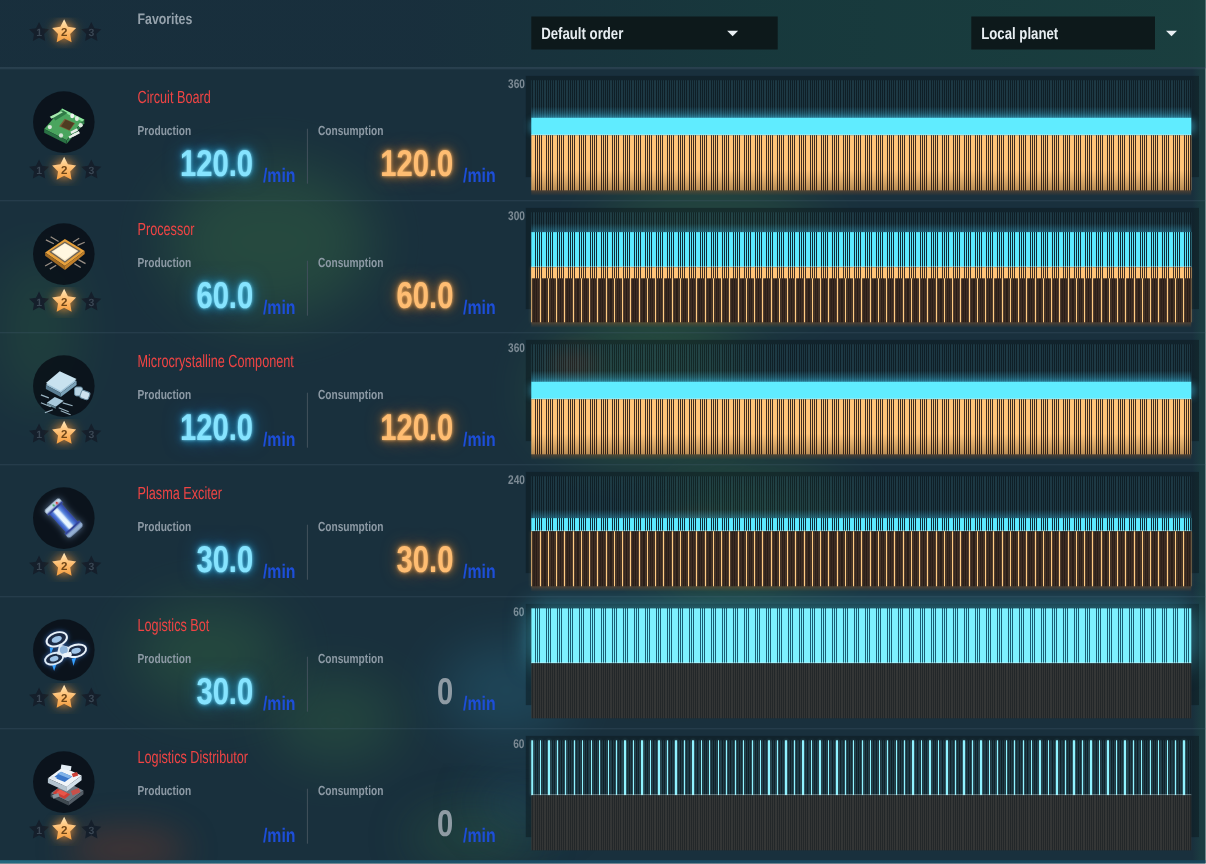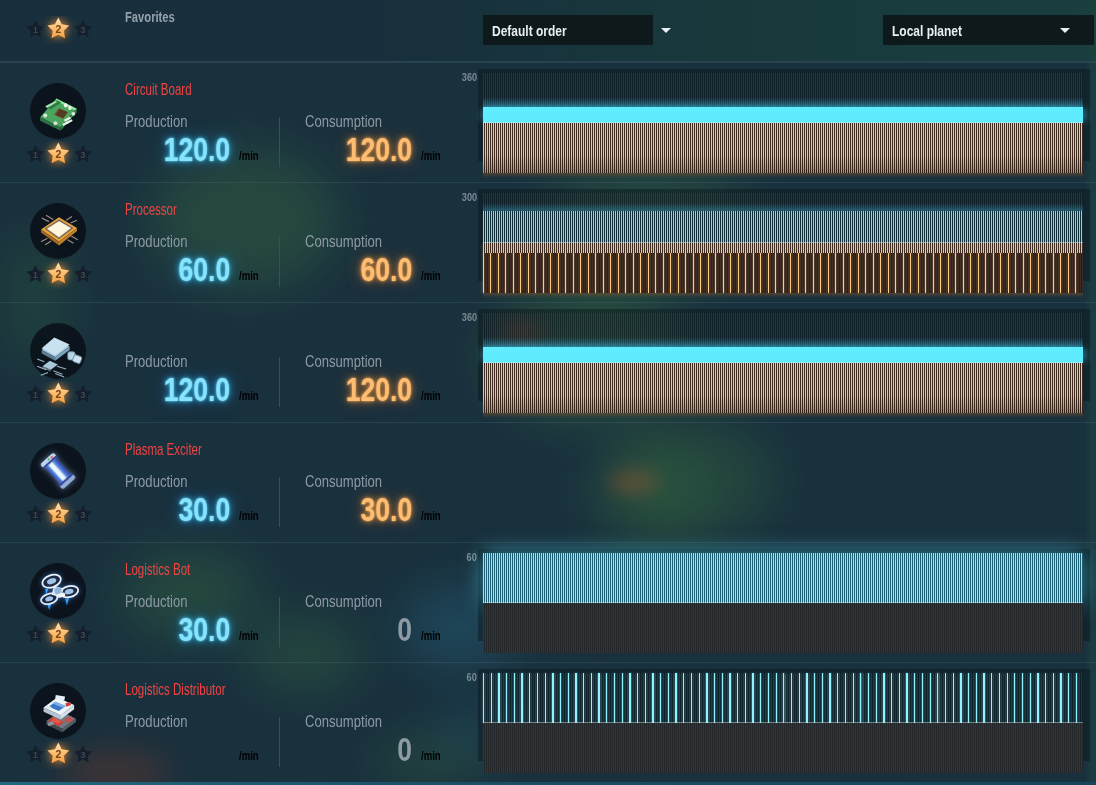--- a/index.html
+++ b/index.html
@@ -13,29 +13,29 @@
 #hdr .fav { position:absolute; left:125px; top:9px; font-size:14px; font-weight:bold; color:#95a2ac; }
 .dd { position:absolute; top:15px; height:30px; background:#0d191b; color:#e8eef2; font-size:15px; font-weight:bold; }
 .dd span.t { position:absolute; left:9px; top:7px; }
 .dd .car { position:absolute; top:13px; width:0; height:0; border-left:5px solid transparent; border-right:5px solid transparent; border-top:5px solid #e9eff3; }
 
 .row { position:absolute; left:0; width:1096px; height:120px; border-top:1px solid rgba(74,104,120,.32); }
 .circ { position:absolute; left:30px; top:20px; width:56px; height:56px; border-radius:50%; background:rgba(8,13,20,.8); }
 .stars { position:absolute; left:17px; top:78px; }
 .title { position:absolute; left:125px; top:19px; font-size:16px; font-weight:normal; color:#ef4444; line-height:1; }
 .title .cx { transform:scaleX(0.72); }
-.lab { position:absolute; top:50px; font-size:17px; font-weight:normal; color:#8d9aa5; line-height:1; }
+.lab { position:absolute; top:50px; font-size:12px; font-weight:bold; color:#8d9aa5; line-height:1; }
 .lab .cx { transform:scaleX(0.77); }
-.labp { left:125px; } .labc { left:305px; }
+.labp { left:125px; } .labc { left:289px; }
 .val { position:absolute; top:69px; width:230px; font-size:34px; font-weight:bold; text-align:right; line-height:1;
   color:#86e4ff; text-shadow:0 0 3px rgba(130,230,255,.9), 0 0 9px rgba(45,195,255,.85), 0 0 20px rgba(30,160,255,.5); }
 .val { left:0; }
 .valc { left:182px; color:#ffbd72; text-shadow:0 0 3px rgba(255,190,110,.9), 0 0 9px rgba(255,150,50,.8), 0 0 20px rgba(255,130,30,.45); }
 .valc.zero { color:#8f9ba4; text-shadow:none; }
-.pm { position:absolute; top:87px; font-size:12px; font-weight:bold; color:#000000; line-height:1;text-decoration:underline; }
+.pm { position:absolute; top:87px; font-size:18px; font-weight:bold; color:#1d4ed8; line-height:1;text-decoration:underline; }
 .pmp { left:239px; } .pmc { left:421px; }
 .divider { position:absolute; left:279px; top:54px; width:1px; height:50px; background:#3e4e59; }
 
 .chart { position:absolute; left:478px; top:6px; width:612px; height:92px; background:rgba(9,19,25,.45); }
 .axis { position:absolute; left:-45px; top:3px; width:44px; text-align:right; font-size:11.5px; font-weight:bold; color:#7c8a94; line-height:1; }
 .axis .cx { transform-origin:100% 50%; }
 .plot { position:absolute; left:5px; top:4px; width:600px; height:100px; }
 .uhalf { position:absolute; left:0; top:0; width:600px; height:50px; }
 .lhalf { position:absolute; left:0; top:50px; width:600px; height:50px; }
 .midl { position:absolute; left:0; top:49px; width:600px; height:1px; background:rgba(222,235,238,.45); }
@@ -93,25 +93,25 @@
         <polygon points="18.5,3.9 21.3,9.6 27.6,10.5 23.1,15.0 24.1,21.3 18.5,18.3 12.9,21.3 13.9,15.0 9.4,10.5 15.7,9.6" fill="#151f2b"></polygon>
         <text x="18.5" y="16.92" font-size="9.5" font-weight="bold" fill="#3a4754" text-anchor="middle" font-family="Liberation Sans">1</text>
         <polygon points="66.0,3.9 68.8,9.6 75.1,10.5 70.6,15.0 71.6,21.3 66.0,18.3 60.4,21.3 61.4,15.0 56.9,10.5 63.2,9.6" fill="#151f2b"></polygon>
         <text x="66" y="16.92" font-size="9.5" font-weight="bold" fill="#3a4754" text-anchor="middle" font-family="Liberation Sans">3</text>
         <g filter="url(#starglow)">
           <polygon points="41.3,1.5 44.7,8.3 52.2,9.4 46.8,14.8 48.1,22.3 41.3,18.8 34.5,22.3 35.8,14.8 30.4,9.4 37.9,8.3" fill="url(#stargrad)"></polygon>
           <text x="41.3" y="16.78" font-size="10.5" font-weight="bold" fill="#6e4418" text-anchor="middle" font-family="Liberation Sans">2</text>
         </g>
       </svg>
 <div class="fav"><span class="cx">Favorites</span></div>
-<div class="dd" style="left:483px;width:170px">
+<div class="dd" style="left:483px;width:224px">
         <span class="t cx">Default order</span>
         <div class="car" style="left:178px"></div>
       </div>
-<div class="dd" style="left:883px;width:211px">
+<div class="dd" style="left:883px;width:167px">
         <span class="t cx">Local planet</span>
         <div class="car" style="left:177px"></div>
       </div>
 </div>
 <div class="row" style="top:62px">
 <div class="circ"><svg width="56" height="56" viewBox="0 0 56 56">
 <g transform="translate(28,30) scale(0.85)">
 <polygon points="-2,-17 22,-5 3,17 -21,5" fill="#4aa55e"></polygon>
 <polygon points="-21,5 3,17 3,21 -21,9" fill="#2a7244"></polygon>
 <polygon points="3,17 22,-5 22,-1 3,21" fill="#35855０"></polygon>
@@ -252,20 +252,21 @@
 <svg class="stars" width="82" height="28" viewBox="0 0 82 28">
         <polygon points="18.5,3.9 21.3,9.6 27.6,10.5 23.1,15.0 24.1,21.3 18.5,18.3 12.9,21.3 13.9,15.0 9.4,10.5 15.7,9.6" fill="#151f2b"></polygon>
         <text x="18.5" y="16.92" font-size="9.5" font-weight="bold" fill="#3a4754" text-anchor="middle" font-family="Liberation Sans">1</text>
         <polygon points="66.0,3.9 68.8,9.6 75.1,10.5 70.6,15.0 71.6,21.3 66.0,18.3 60.4,21.3 61.4,15.0 56.9,10.5 63.2,9.6" fill="#151f2b"></polygon>
         <text x="66" y="16.92" font-size="9.5" font-weight="bold" fill="#3a4754" text-anchor="middle" font-family="Liberation Sans">3</text>
         <g filter="url(#starglow)">
           <polygon points="41.3,1.5 44.7,8.3 52.2,9.4 46.8,14.8 48.1,22.3 41.3,18.8 34.5,22.3 35.8,14.8 30.4,9.4 37.9,8.3" fill="url(#stargrad)"></polygon>
           <text x="41.3" y="16.78" font-size="10.5" font-weight="bold" fill="#6e4418" text-anchor="middle" font-family="Liberation Sans">2</text>
         </g>
       </svg>
+<div class="title"><span class="cx">Microcrystalline Component</span></div>
 <div class="lab labp"><span class="cx">Production</span></div>
 <div class="lab labc"><span class="cx">Consumption</span></div>
 <div class="val valp"><span class="cxr">120.0</span></div>
       <div class="pm pmp"><span class="cx">/min</span></div>
 <div class="val valc"><span class="cxr">120.0</span></div>
       <div class="pm pmc"><span class="cx">/min</span></div>
 <div class="divider"></div>
 <div class="chart">
         <div class="axis"><span class="cx">360</span></div>
         <div class="plot">
@@ -319,20 +320,37 @@
         </g>
       </svg>
 <div class="title"><span class="cx">Plasma Exciter</span></div>
 <div class="lab labp"><span class="cx">Production</span></div>
 <div class="lab labc"><span class="cx">Consumption</span></div>
 <div class="val valp"><span class="cxr">30.0</span></div>
       <div class="pm pmp"><span class="cx">/min</span></div>
 <div class="val valc"><span class="cxr">30.0</span></div>
       <div class="pm pmc"><span class="cx">/min</span></div>
 <div class="divider"></div>
+<div class="chart">
+        <div class="axis"><span class="cx">240</span></div>
+        <div class="plot">
+          <div class="uhalf">
+            <div class="uh"></div>
+            <div class="cyhalo" style="bottom:12px;height:8px;opacity:.8"></div>
+            <div class="cydense" style="height:12px"></div>
+          </div>
+          <div class="midl"></div>
+          <div class="lhalf">
+            <div class="orbg"></div>
+            <div class="orspikes blurred"></div>
+            <div class="orspikes"></div>
+            <div class="orglow"></div>
+          </div>
+        </div>
+      </div>
 </div>
     <div class="row" style="top:542px">
 <div class="circ"><svg width="56" height="56" viewBox="0 0 56 56">
 <defs>
             <filter id="bglow" x="-60%" y="-60%" width="220%" height="220%">
 <feDropShadow dx="0" dy="0" stdDeviation="3" flood-color="#3f8fff" flood-opacity="0.6"></feDropShadow>
             </filter>
           </defs>
 <g transform="translate(28,27) scale(0.8)" filter="url(#bglow)">
 <polygon points="-14,16 -11,25 -8,16" fill="#35a0ff"></polygon>

